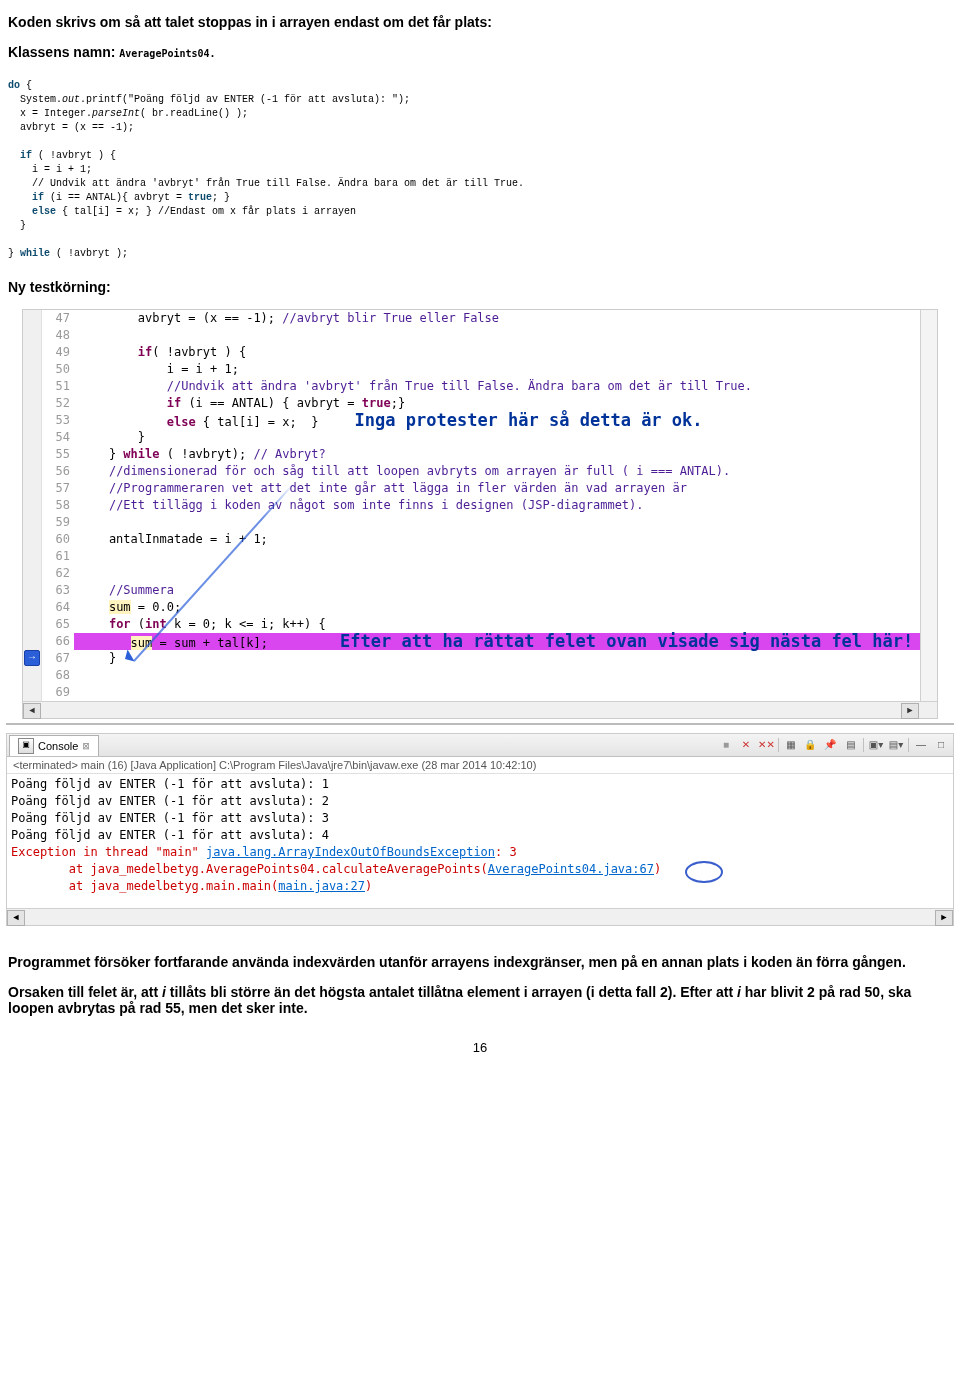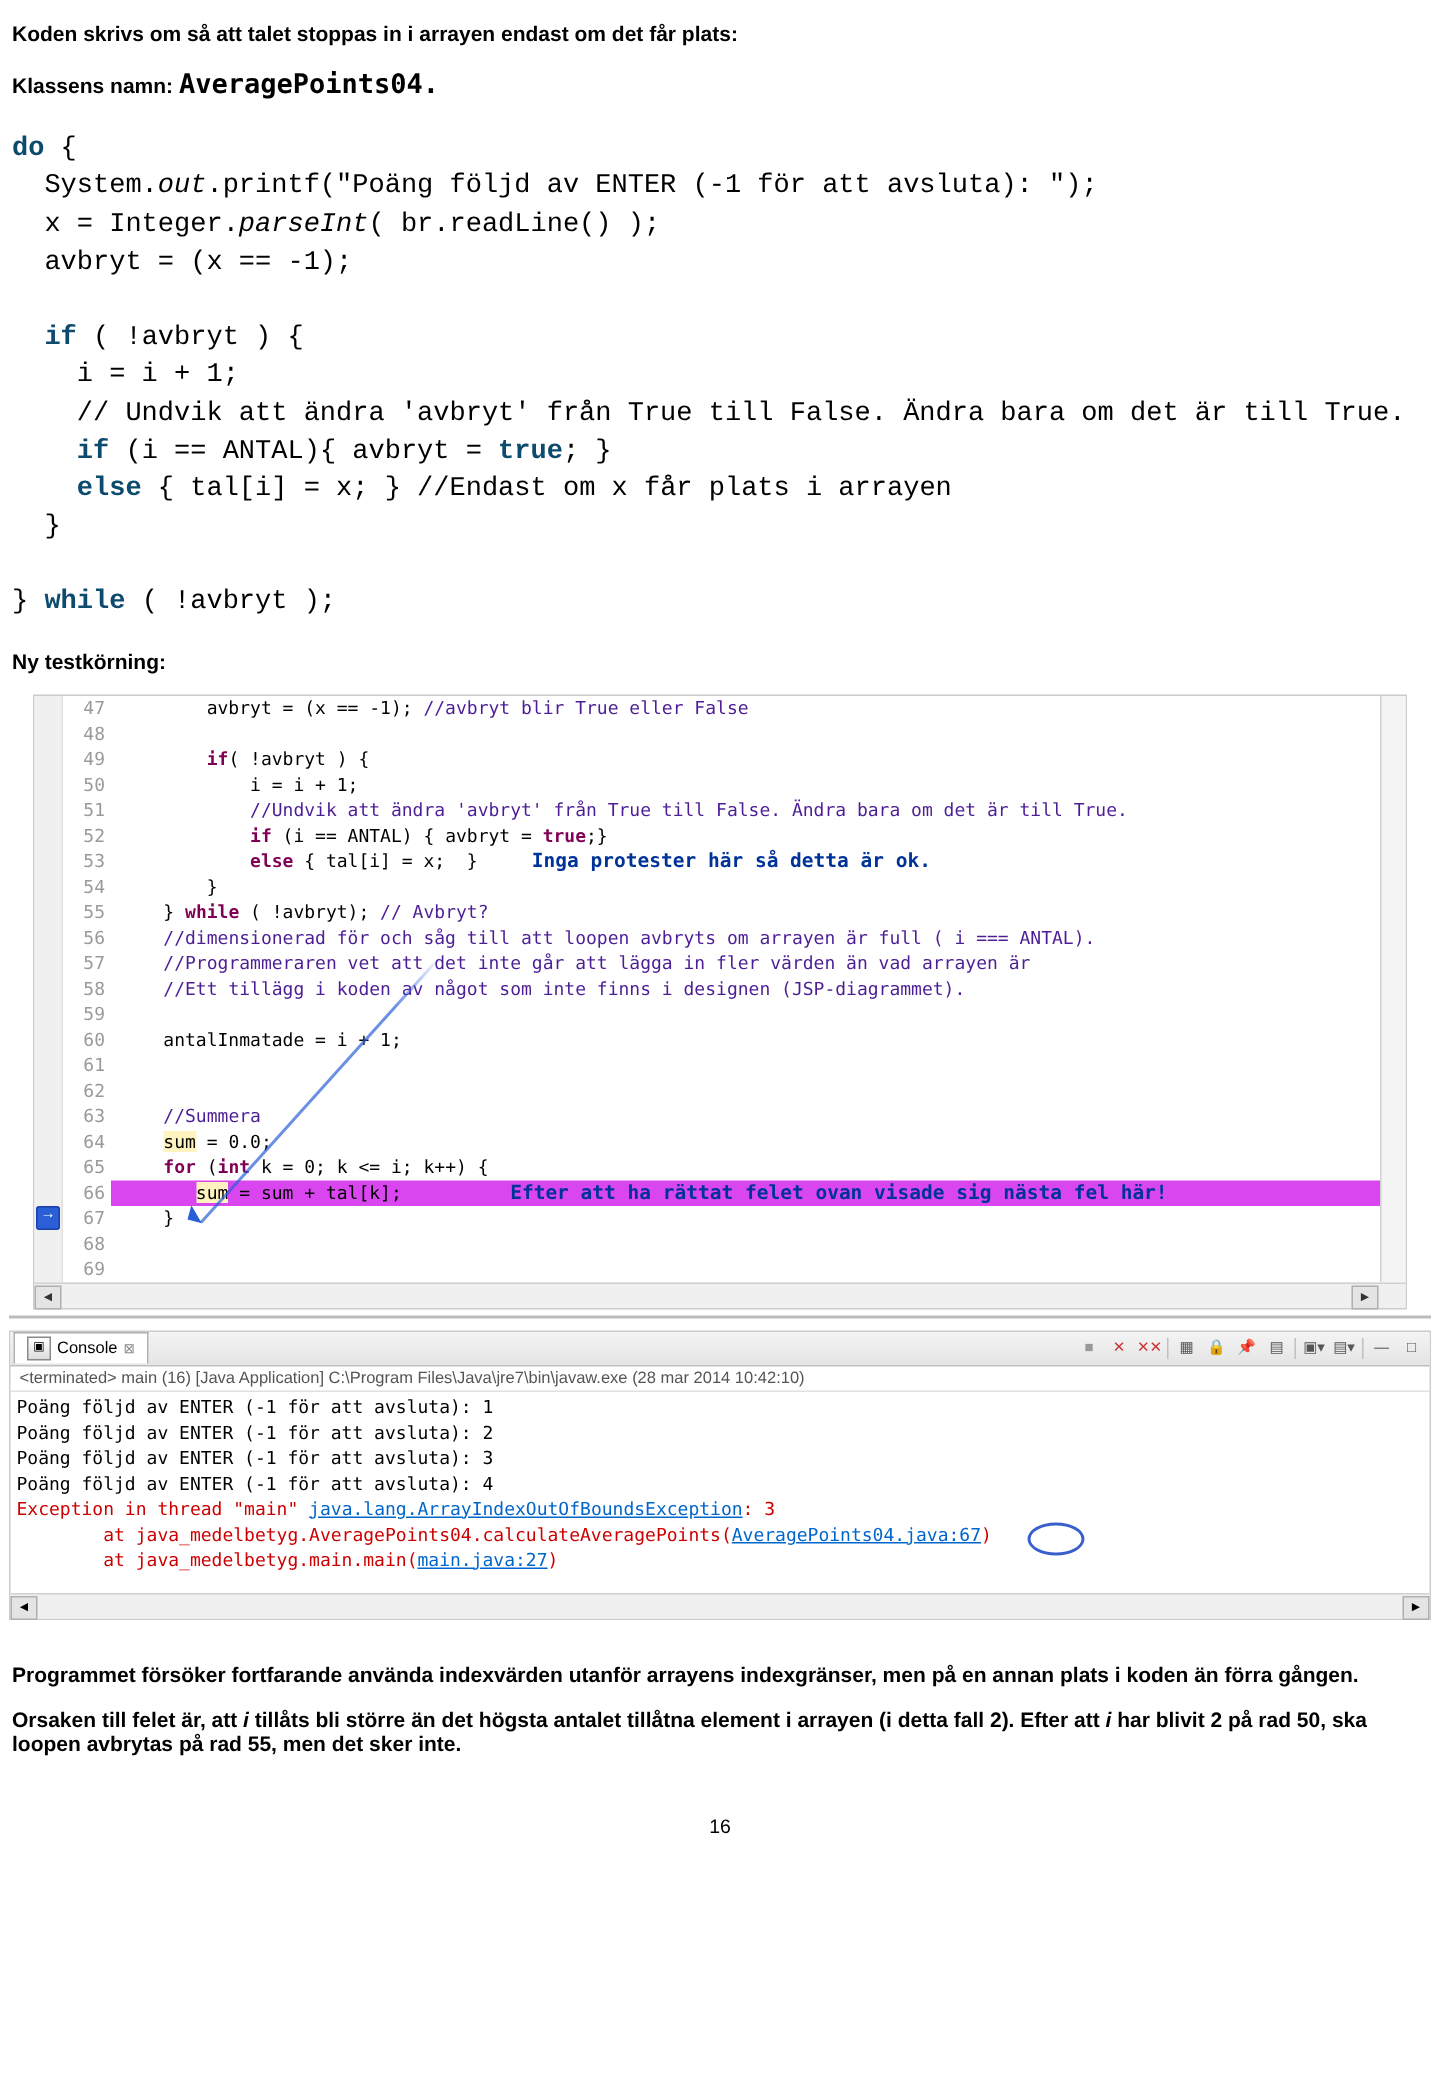--- a/index.html
+++ b/index.html
@@ -10,21 +10,21 @@
     color: black;
     width: 960px;
   }
   .doc-text {
     padding: 0 8px;
     font-size: 14px;
     font-weight: bold;
   }
   .code-block {
     font-family: Consolas, "Courier New", monospace;
-    font-size: 18px;
+    font-size: 10px;
     padding: 4px 8px;
     line-height: 1.4;
     white-space: pre;
   }
   .kw { color: #0c4a6e; font-weight: bold; }
   .em { font-style: italic; }
 
   
   .editor-pane {
     margin: 4px 22px;
@@ -71,21 +71,21 @@
   .highlight-line {
     background: #d946ef;
   }
   .warn-bg {
     background: #fff3bf;
     display: inline;
   }
   .callout {
     color: #003399;
     font-weight: bold;
-    font-size: 13px;
+    font-size: 17px;
   }
   .editor-scrollbar-h {
     height: 16px;
     background: #f0f0f0;
     border-top: 1px solid #d0d0d0;
     position: relative;
   }
   .editor-scrollbar-h .left-arr, .editor-scrollbar-h .right-arr {
     width: 16px; height: 14px;
     position: absolute;
@@ -228,21 +228,21 @@
     position: absolute;
     border: 2px solid #3a5fcc;
     border-radius: 50%;
     width: 34px;
     height: 18px;
     pointer-events: none;
   }
   .footer-pagenum {
     text-align: center;
     font-size: 13px;
-    margin: 40px 0 6px 0;
+    margin: 24px 0 6px 0;
   }
   .italic{font-style:italic;}
 </style>
 </head>
 <body>
 
 <p class="doc-text">Koden skrivs om så att talet stoppas in i arrayen endast om det får plats:</p>
 <p class="doc-text">
   <span>Klassens namn: </span><span class="code-block" style="font-family:Consolas,monospace;padding:0">AveragePoints04.</span>
 </p>

